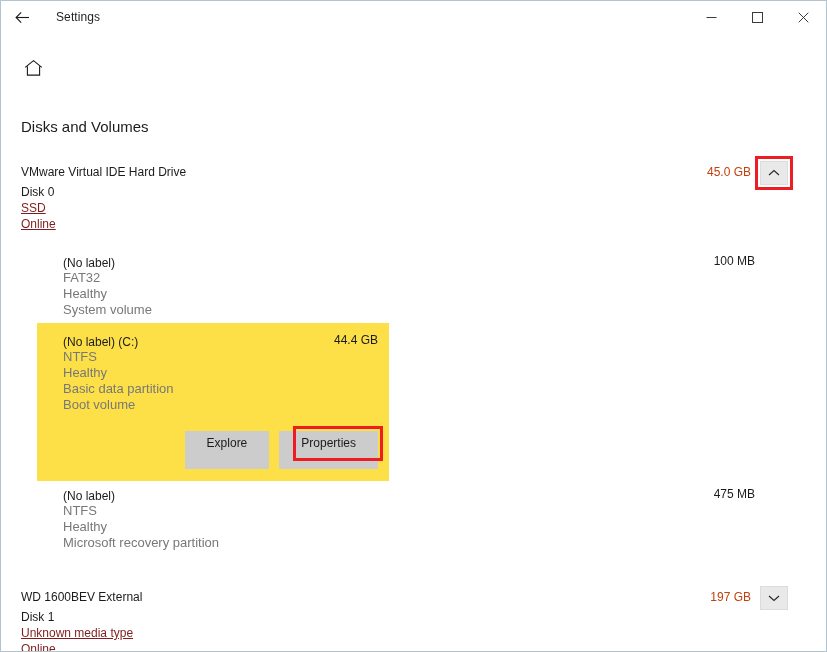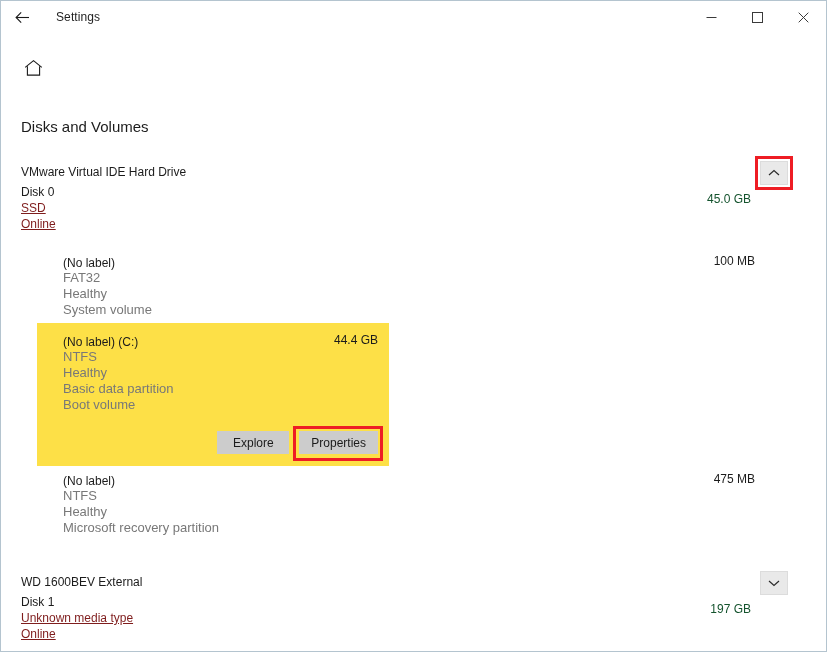--- a/index.html
+++ b/index.html
@@ -118,24 +118,23 @@
     top: 0;
     font-size: 12px;
     color: #1b1b1b;
     line-height: 19px;
   }
   .disk-size {
     position: absolute;
     right: 55px;
     top: 0;
     font-size: 12px;
-    color: #14532d;
+    color: #c2410c;
     line-height: 19px;
     text-align: right;
-    margin-top: 27px;
   }
   .chevron-btn {
     position: absolute;
     right: 18px;
     top: -2px;
     width: 28px;
     height: 24px;
     background: #e9e9e9;
     border: 1px solid #dcdcdc;
     box-sizing: border-box;
@@ -221,27 +220,27 @@
   .vol-actions {
     display: flex;
     justify-content: flex-end;
     gap: 10px;
     margin-top: 18px;
     padding-right: 11px;
     position: relative;
   }
   .btn {
     min-width: 72px;
-    height: 23px;
+    height: 38px;
     background: #cccccc;
     border: 1px solid #cccccc;
     color: #1b1b1b;
     font-size: 12px;
     font-family: "Liberation Sans", sans-serif;
-    padding: 0 11px;
+    padding: 0 21px;
     box-sizing: border-box;
     line-height: 23px;
     text-align: center;
     cursor: default;
   }
   #ring-properties {
     right: 6px;
     top: -5px;
     width: 90px;
     height: 35px;

